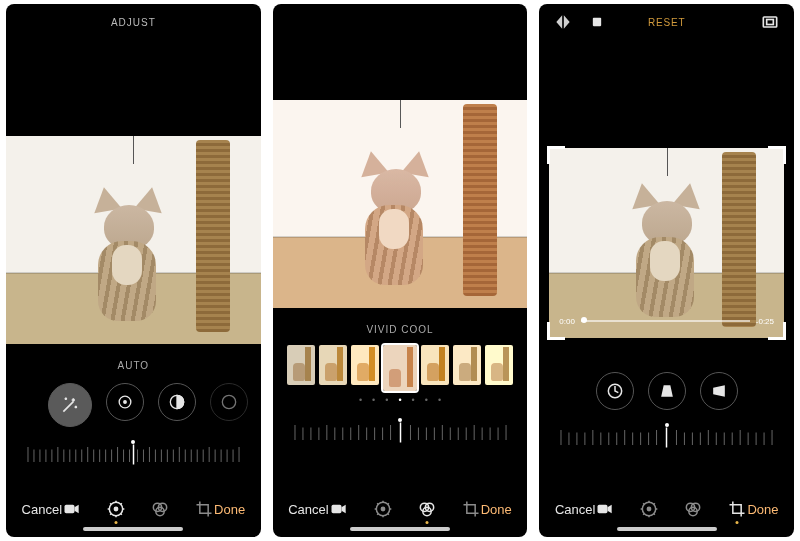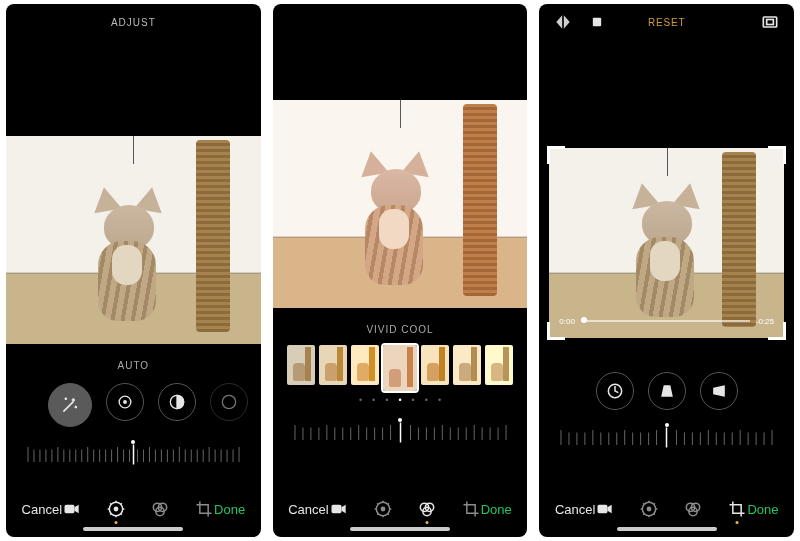--- a/index.html
+++ b/index.html
@@ -40,21 +40,21 @@
   .filters-strip { display:flex; gap:4px; margin-top:10px; padding:0 8px; width:100%; justify-content:center; }
   .thumb { width:28px; height:40px; background:#d8cdb7; position:relative; border-radius:2px; overflow:hidden; }
   .thumb.sel { outline:2px solid #fff; width:34px; height:46px; }
   .thumb .mini-post { position:absolute; right:4px; top:2px; bottom:4px; width:6px; background:#a6834e; }
   .thumb .mini-cat  { position:absolute; left:6px; bottom:4px; width:12px; height:18px; background:#b79b77; border-radius:4px 4px 2px 2px; }
   .dot-row { display:flex; gap:10px; margin-top:4px; font-size:9px; color:#666; }
   .dot-row .active { color:#fff; }
   .bottom { margin-top:auto; width:100%; padding:10px 16px 6px; display:flex; align-items:center; justify-content:center; }
   .bottom .mid { display:flex; gap:24px; align-items:center; }
   .txt-btn { font-size:13px; color:#e6e6e6; }
-  .txt-btn.yellow { color:#22c55e; }
+  .txt-btn.yellow { color:#fdba74; }
   .icon { width:20px; height:20px; display:flex; align-items:center; justify-content:center; color:#e6e6e6; }
   .icon svg { width:100%; height:100%; }
   .icon.dim { color:#8b8b8b; }
   .icon.accent { position:relative; }
   .icon.accent::after { content:""; position:absolute; bottom:-5px; left:50%; transform:translateX(-50%); width:3px; height:3px; border-radius:50%; background:#e8b64a; }
   .home-ind { width:100px; height:4px; border-radius:2px; background:#ccc; margin:2px auto 6px; }
   
   .crop-frame { position:absolute; inset:0; }
   .corner { position:absolute; width:18px; height:18px; border:3px solid #fff; }
   .corner.tl { top:-2px; left:-2px; border-right:none; border-bottom:none; }

